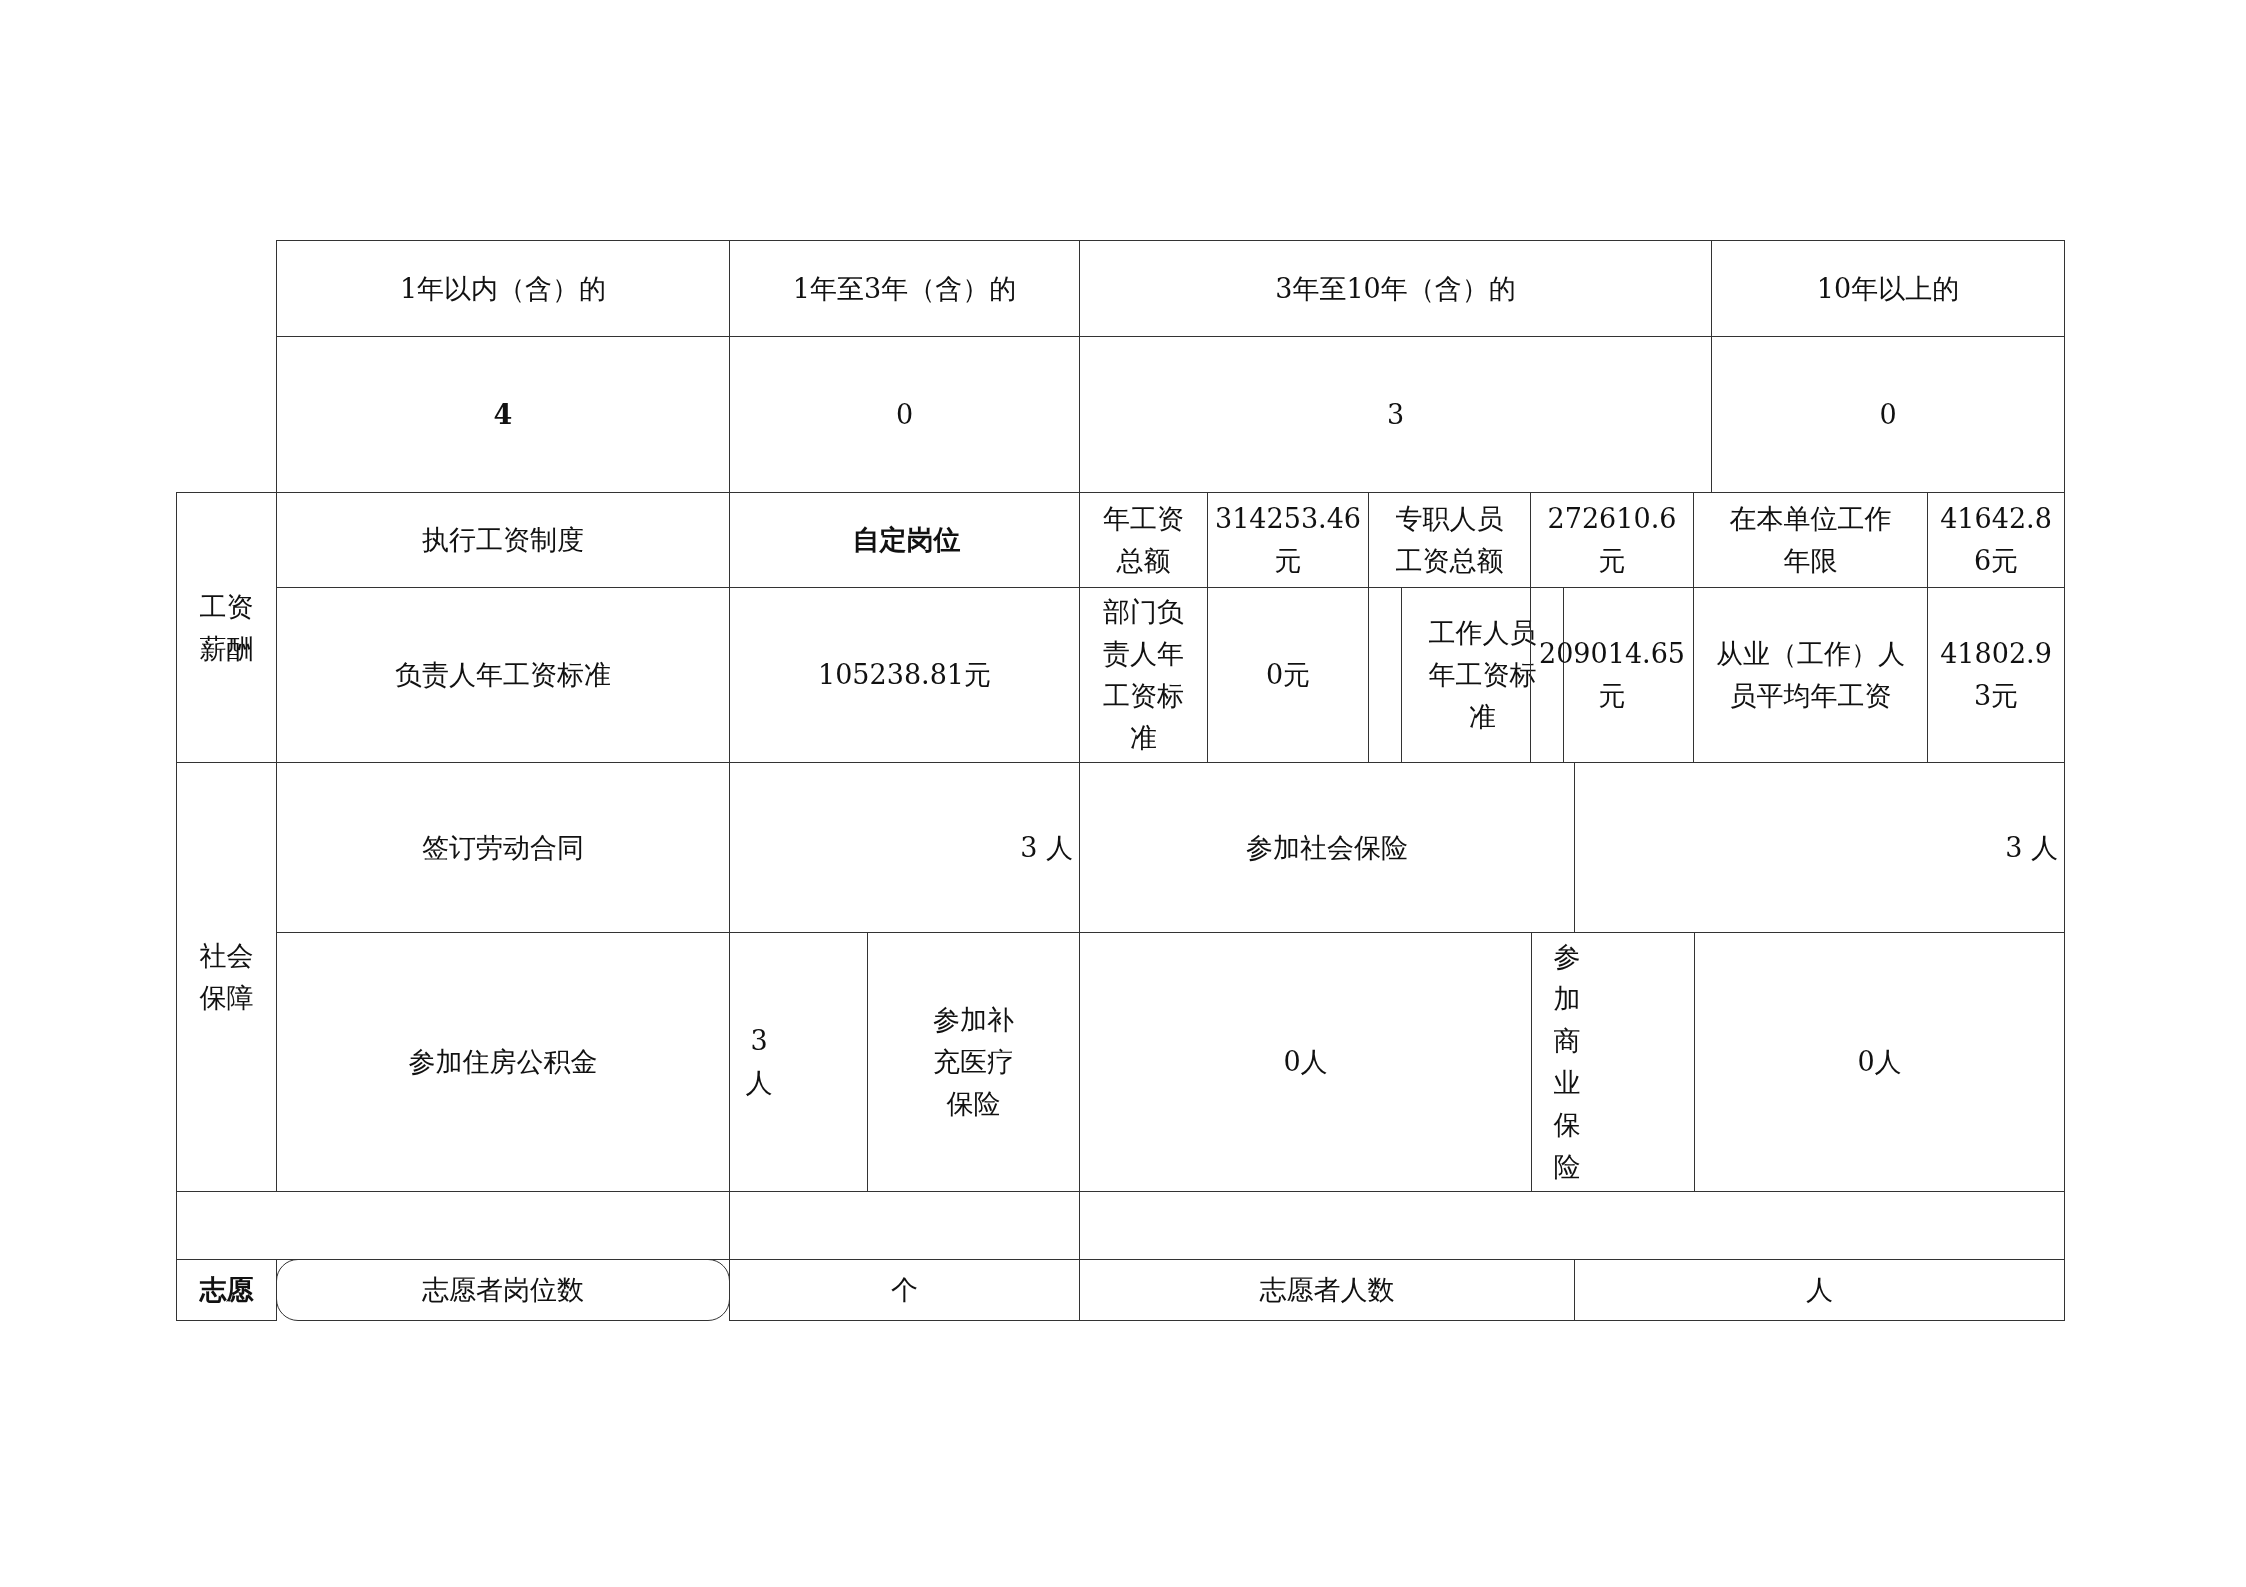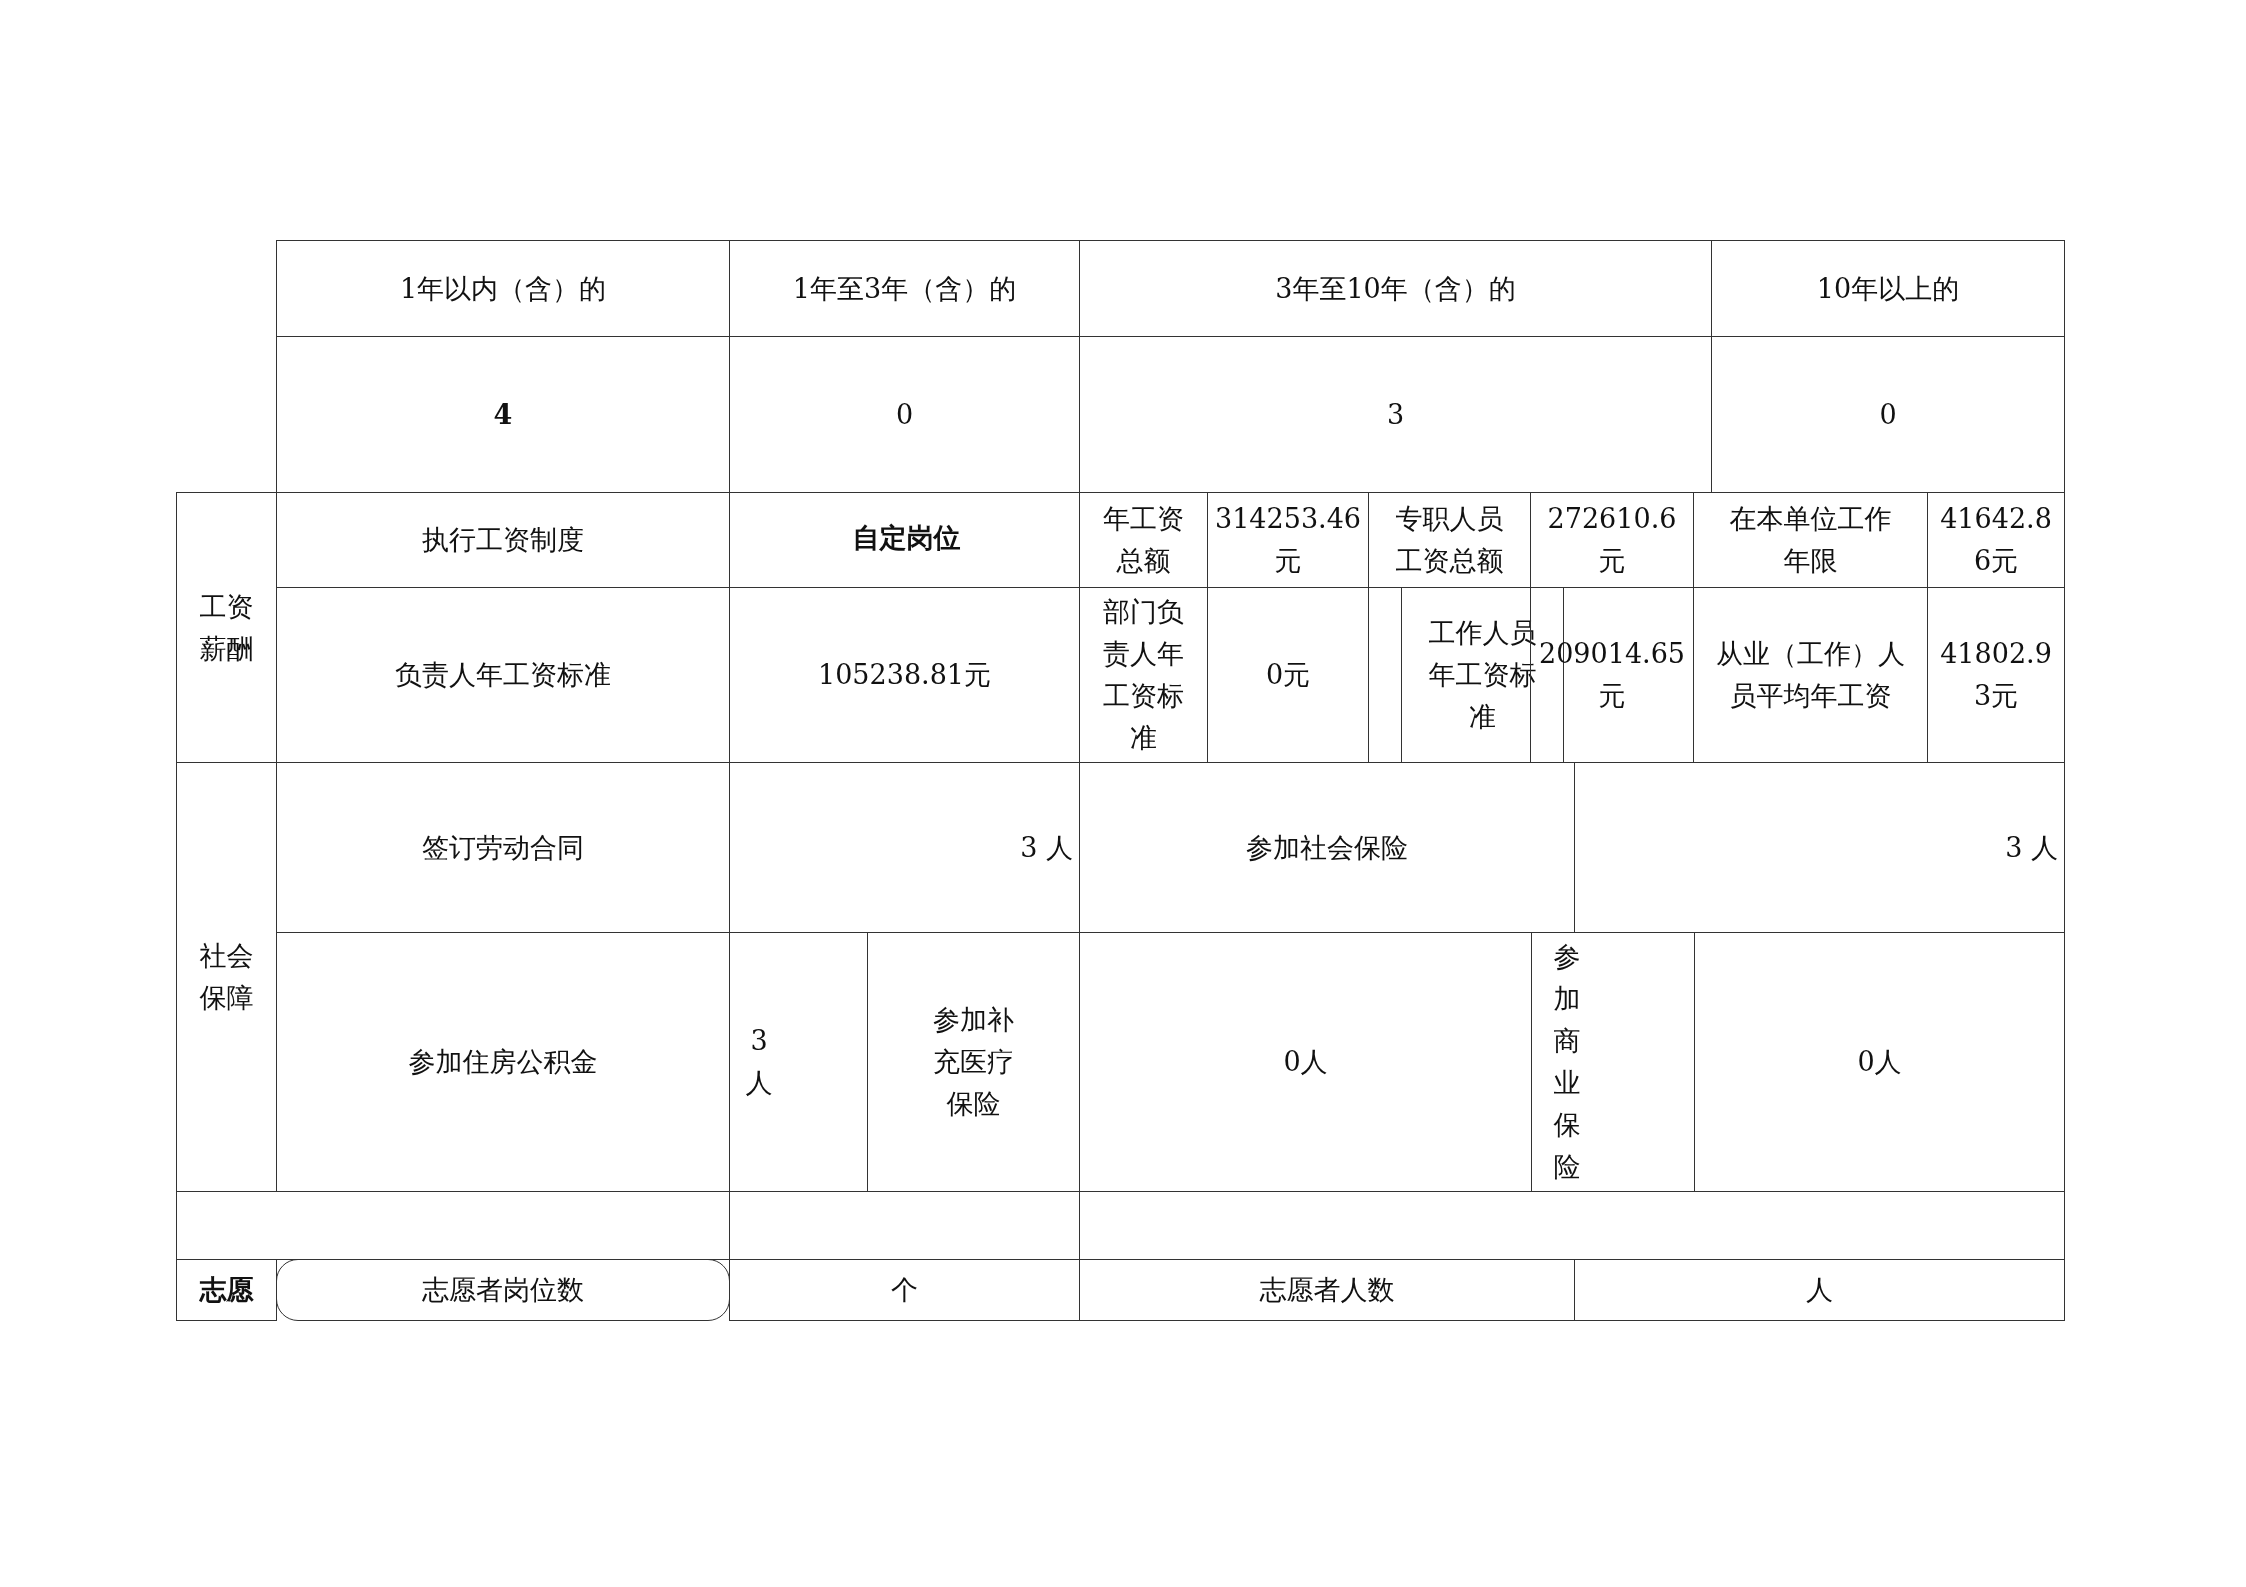--- a/index.html
+++ b/index.html
@@ -3,21 +3,21 @@
 <meta charset="utf-8">
 <style>
   html, body { margin:0; padding:0; background:#ffffff; }
   body { width:2246px; height:1587px; position:relative; overflow:hidden;
          font-family: "DejaVu Serif", "Liberation Serif", serif; color:#111; }
   .page { position:absolute; left:0; top:0; width:2246px; height:1587px; background:#fff; }
   .cell { position:absolute; box-sizing:border-box; border:1.5px solid #333;
           display:flex; align-items:center; justify-content:center; text-align:center;
           font-size:27px; line-height:42px; padding:0 6px; margin-left:-1px; margin-top:-1px; }
   .cell.left { justify-content:flex-end; padding-left:20px; }
-  .sans { font-family: Liberation Mono, monospace; padding-left: 10px; }
+  .sans { font-family: Liberation Serif, serif; padding-left: 10px; }
   .bold { font-weight:bold; }
   .vlabel { font-family: "DejaVu Sans", "Liberation Sans", sans-serif; font-size:27px; line-height:42px; }
   .narrow { word-break:break-all; }
 </style>
 </head>
 <body>
 
 <div class="page">
 
   <div class="cell" style="left:277px;top:241px;width:454px;height:97px;">

